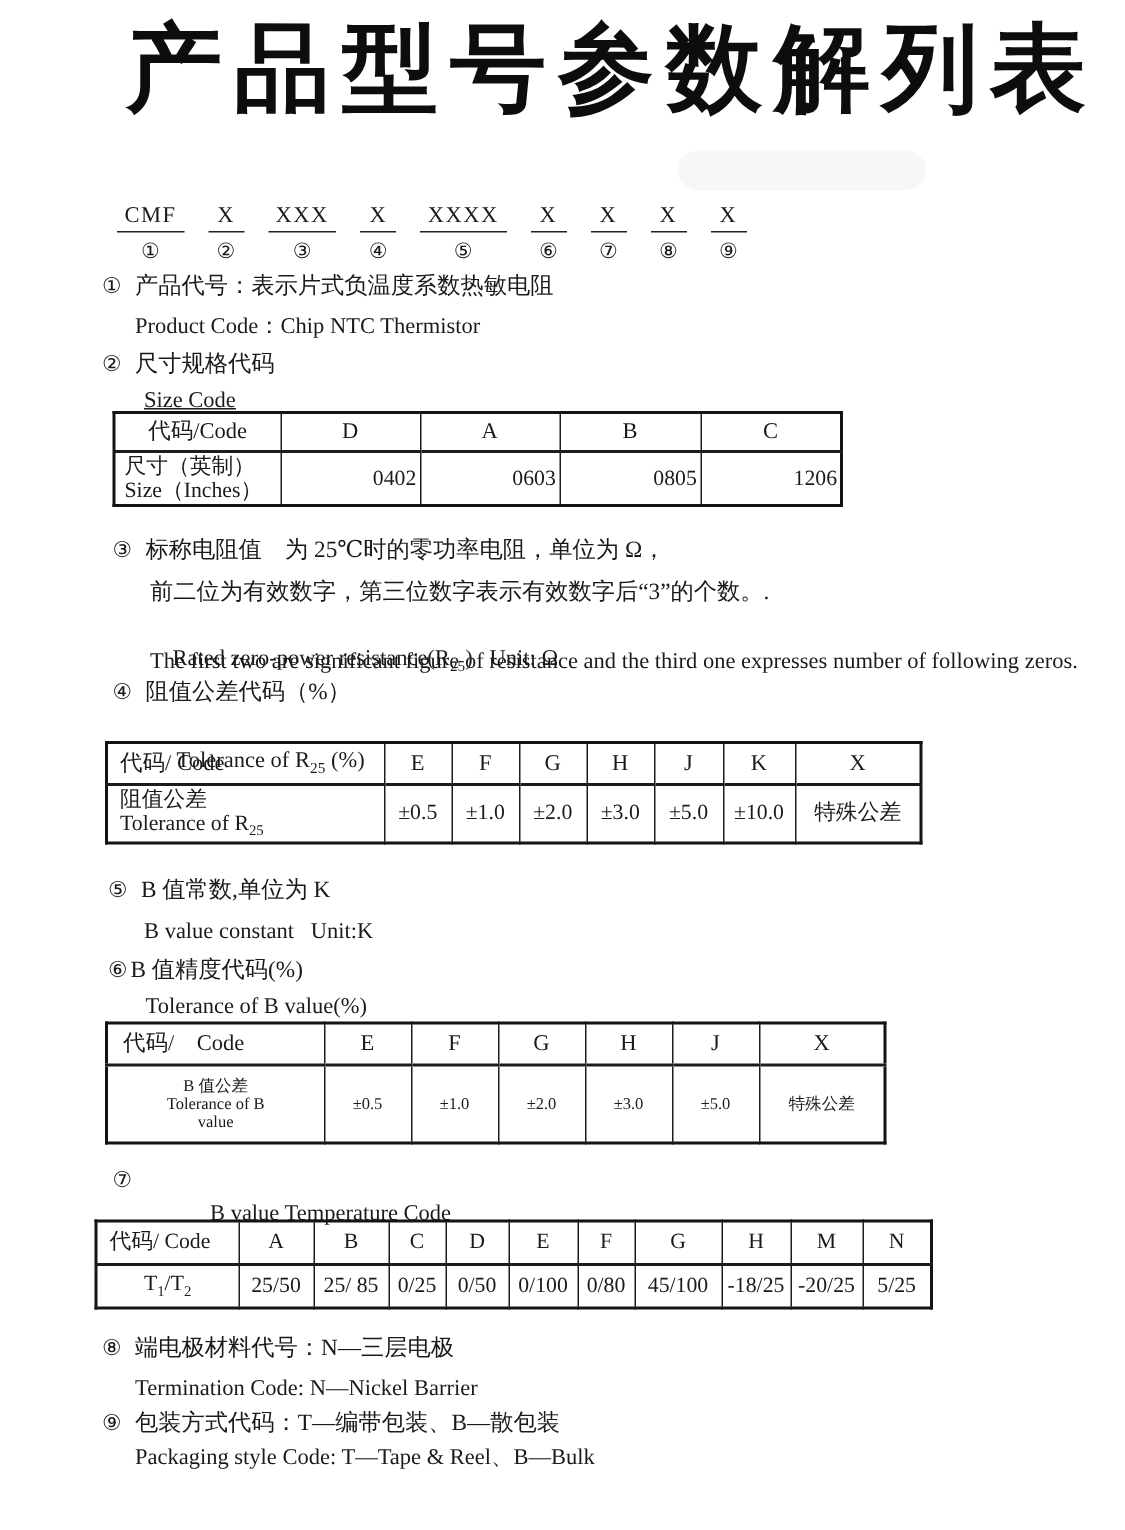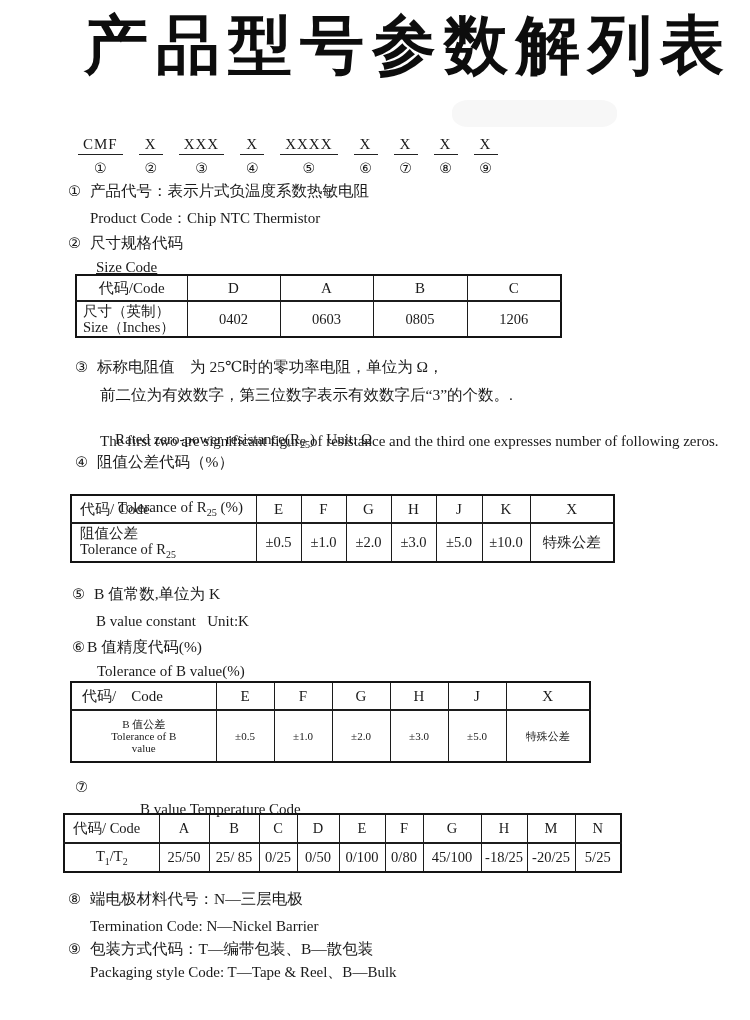--- a/index.html
+++ b/index.html
@@ -30,21 +30,21 @@
   .heading.nogap .circ-num{margin-right:2px;}
   sub{font-size:0.68em;}
   
   table{border-collapse:collapse;table-layout:fixed;border:2.5px solid #141414;}
   td{
     border:1.5px solid #1c1c1c;text-align:center;vertical-align:middle;
     font-size:15px;line-height:1.2;padding:1px 2px;overflow:hidden;
   }
   tr:first-child td{border-bottom-width:2px;}
   #size-table tr:first-child td{height:22px;}
-  #size-table tr:last-child td{height:30px;font-size:14.5px;line-height:1.12;}
+  #size-table tr:last-child td{height:30px;font-size:14.5px;line-height:1.12;text-align:right;}
   #size-table tr:last-child td:first-child{text-align:left;padding-left:6px;}
   #tol-r-table tr:first-child td{height:24px;}
   #tol-r-table tr:last-child td{height:31px;font-size:14.5px;line-height:1.12;}
   #tol-r-table td:first-child{text-align:left;padding-left:8px;}
   #tol-b-table tr:first-child td{height:24px;}
   #tol-b-table tr:last-child td{height:48px;font-size:11px;line-height:1.12;}
   #tol-b-table tr:first-child td:first-child{text-align:left;padding-left:10px;}
   #temp-table td{height:25px;font-size:14.5px;}
   #temp-table tr:first-child td:first-child{text-align:left;padding-left:8px;}
 </style>

